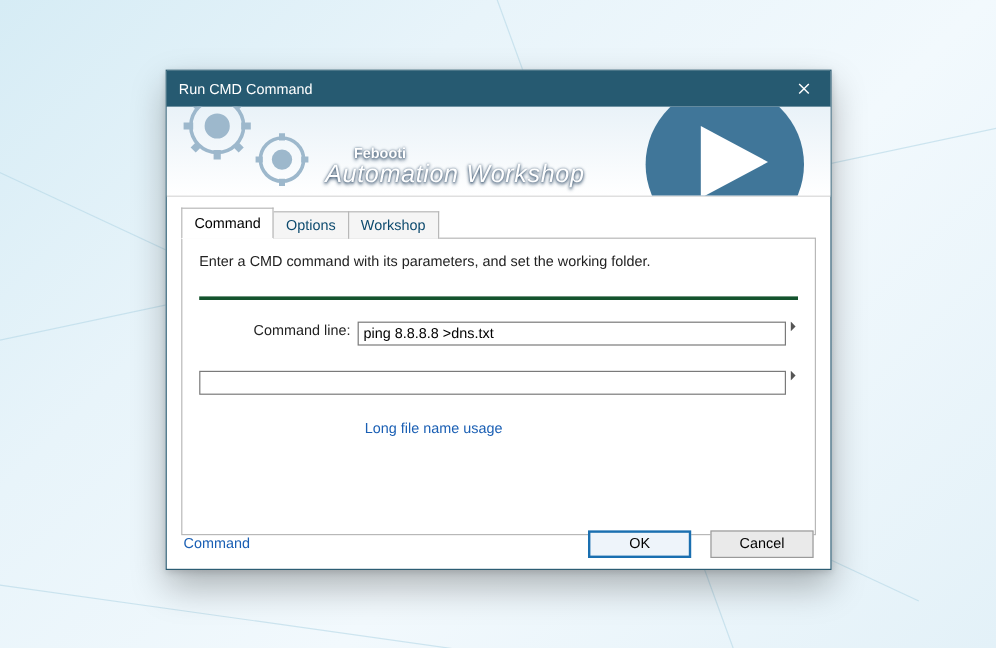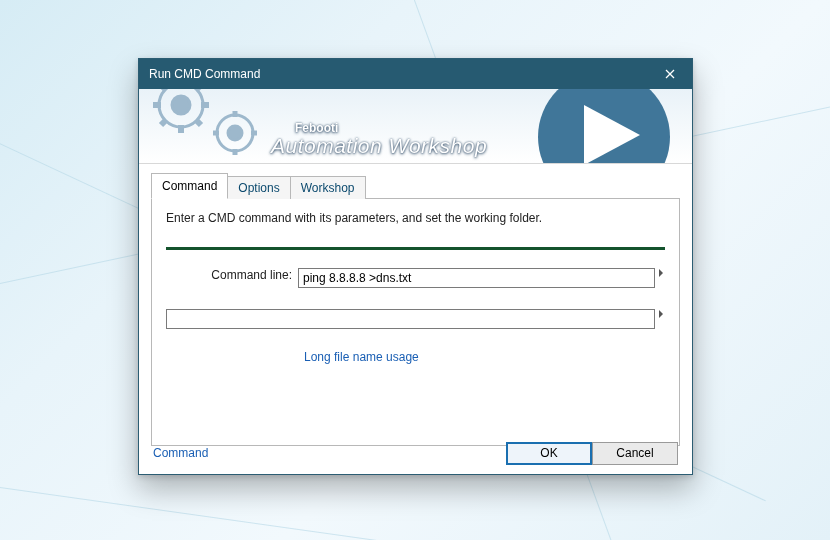--- a/index.html
+++ b/index.html
@@ -173,21 +173,21 @@
     align-items: center;
     justify-content: space-between;
     padding: 0 14px;
   }
   .footer .leftlink {
     color: #1a5fb4;
     font-size: 12px;
     text-decoration: none;
     cursor: pointer;
   }
-  .btns { display: flex; gap: 0; }
+  .btns { display: flex; gap: 16px; }
   .btn {
     width: 86px;
     height: 23px;
     font-size: 12px;
     border: 1px solid #9a9a9a;
     background: #eaeaea;
     cursor: pointer;
     font-family: inherit;
   }
   .btn.primary {

